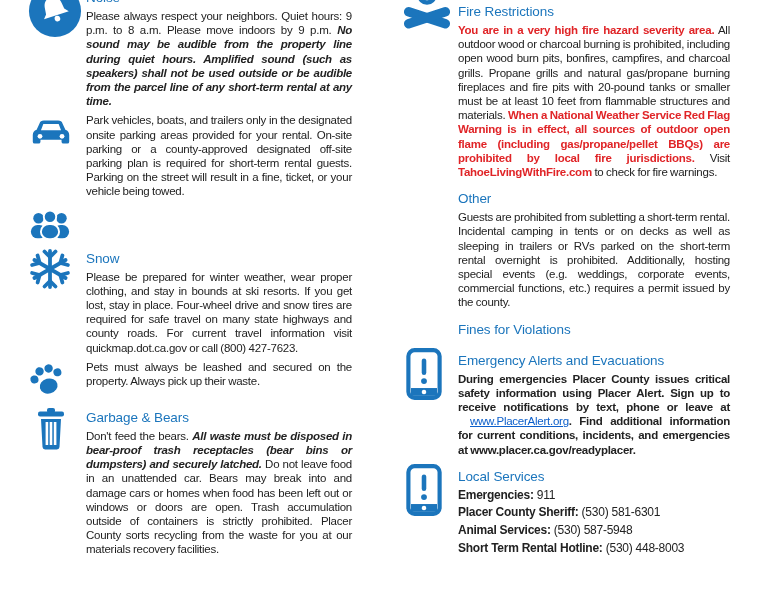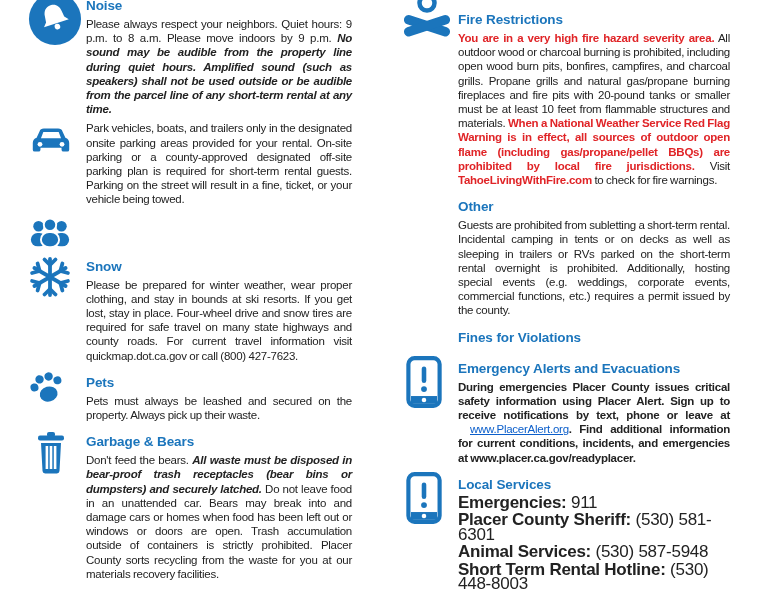--- a/index.html
+++ b/index.html
@@ -1,42 +1,42 @@
 <!DOCTYPE html>
 <html><head>
 <meta charset="utf-8">
 <style>
   html,body{margin:0;padding:0;background:#ffffff;}
   #page{
     position:relative;width:778px;height:599px;overflow:hidden;background:#fff;
     font-family:"Liberation Sans","DejaVu Sans",sans-serif;
-    color:#222222;box-sizing:border-box;padding:12px 0 0 28px;display:flex;
+    color:#222222;box-sizing:border-box;padding:4px 0 0 28px;display:flex;
   }
   .col{display:flex;flex-direction:column;}
   .col-left{width:324px;margin-right:48px;}
   .col-right{width:330px;}
   .section{display:flex;flex-direction:row;margin-bottom:5px;}
   .icon-cell{width:58px;flex-shrink:0;color:#1B75BC;}
   .content{flex:1;}
   .content-left{width:266px;}
   .content-right{width:260px;}
   h3.heading{
-    margin:7px 0 3px 0;font-size:13.5px;line-height:16px;font-weight:bold;
+    margin:7px 0 3px 0;font-size:13.5px;line-height:16px;font-weight:normal;
     color:#1B75BC;letter-spacing:-0.1px;
   }
   .section-first h3.heading{margin-top:-14px;}
   p.body{
     margin:0;font-size:11.5px;line-height:14.2px;text-align:justify;
     letter-spacing:-0.25px;word-spacing:-0.4px;color:#222;
   }
   .bi{font-weight:bold;font-style:italic;}
   .b{font-weight:bold;}
   .rb{color:#E02427;font-weight:bold;}
   .link{color:#0C5FCB;font-weight:normal;text-decoration:underline;cursor:pointer;margin-left:12px;}
-  .res-line{margin:0 0 3.4px 0;font-size:17px;line-height:14.2px;letter-spacing:-0.25px;}
+  .res-line{margin:0 0 3.4px 0;font-size:12px;line-height:14.2px;letter-spacing:-0.25px;}
   .icon-noise{margin-top:-20px;}
   .icon-fire{margin-top:-15px;}
   .icon-phone{margin-top:2px;}
   svg{display:block;}
 </style>
 </head>
 <body>
 
 <div id="page">
 
@@ -118,21 +118,20 @@
           <g fill="#1B75BC" transform="rotate(-15 18 18)">
             <ellipse cx="19" cy="24.5" rx="9" ry="7.5"></ellipse>
             <circle cx="7" cy="14.5" r="4"></circle>
             <circle cx="14" cy="8" r="4.2"></circle>
             <circle cx="23.5" cy="7.5" r="4.2"></circle>
             <circle cx="31" cy="13.5" r="4"></circle>
           </g>
         </svg>
       </div>
       <div class="content content-left">
-        <h3 class="heading">Pets</h3>
         <p class="body"><span>Pets must always be leashed and secured on the property. Always pick up their waste.</span></p>
       </div>
     </div>
 
     <div class="section">
       <div class="icon-cell">
         <svg width="30" height="42" viewBox="0 0 30 42" style="margin-top:5px;margin-left:8px">
           <g fill="#1B75BC">
             <rect x="11" y="0" width="8" height="5" rx="2"></rect>
             <rect x="2" y="3.5" width="26" height="5" rx="2"></rect>

